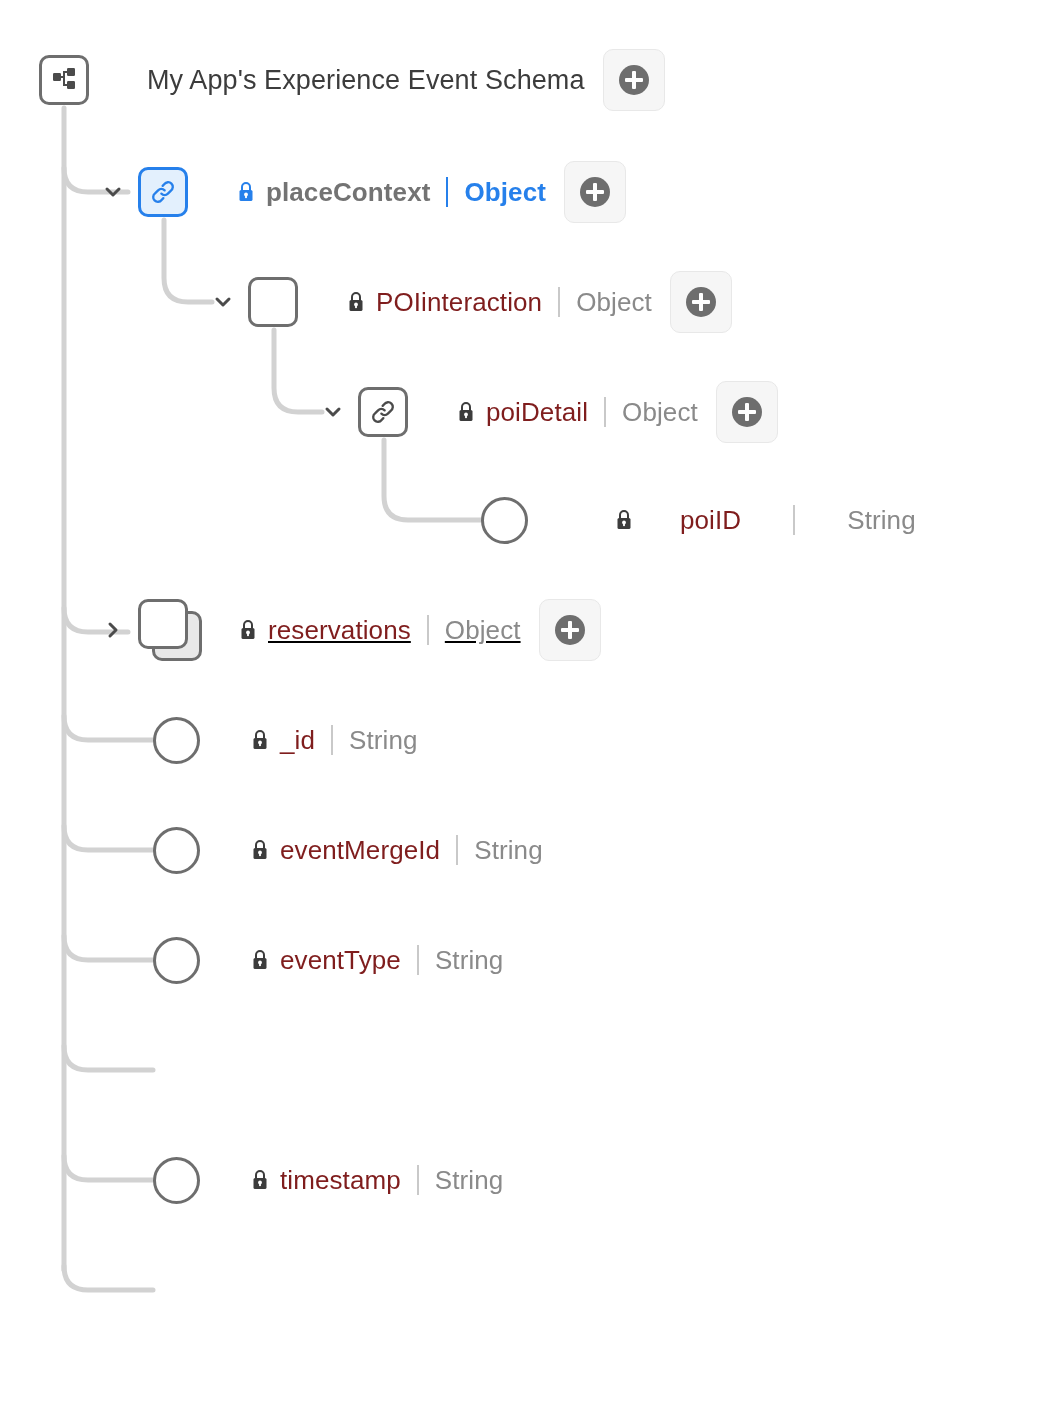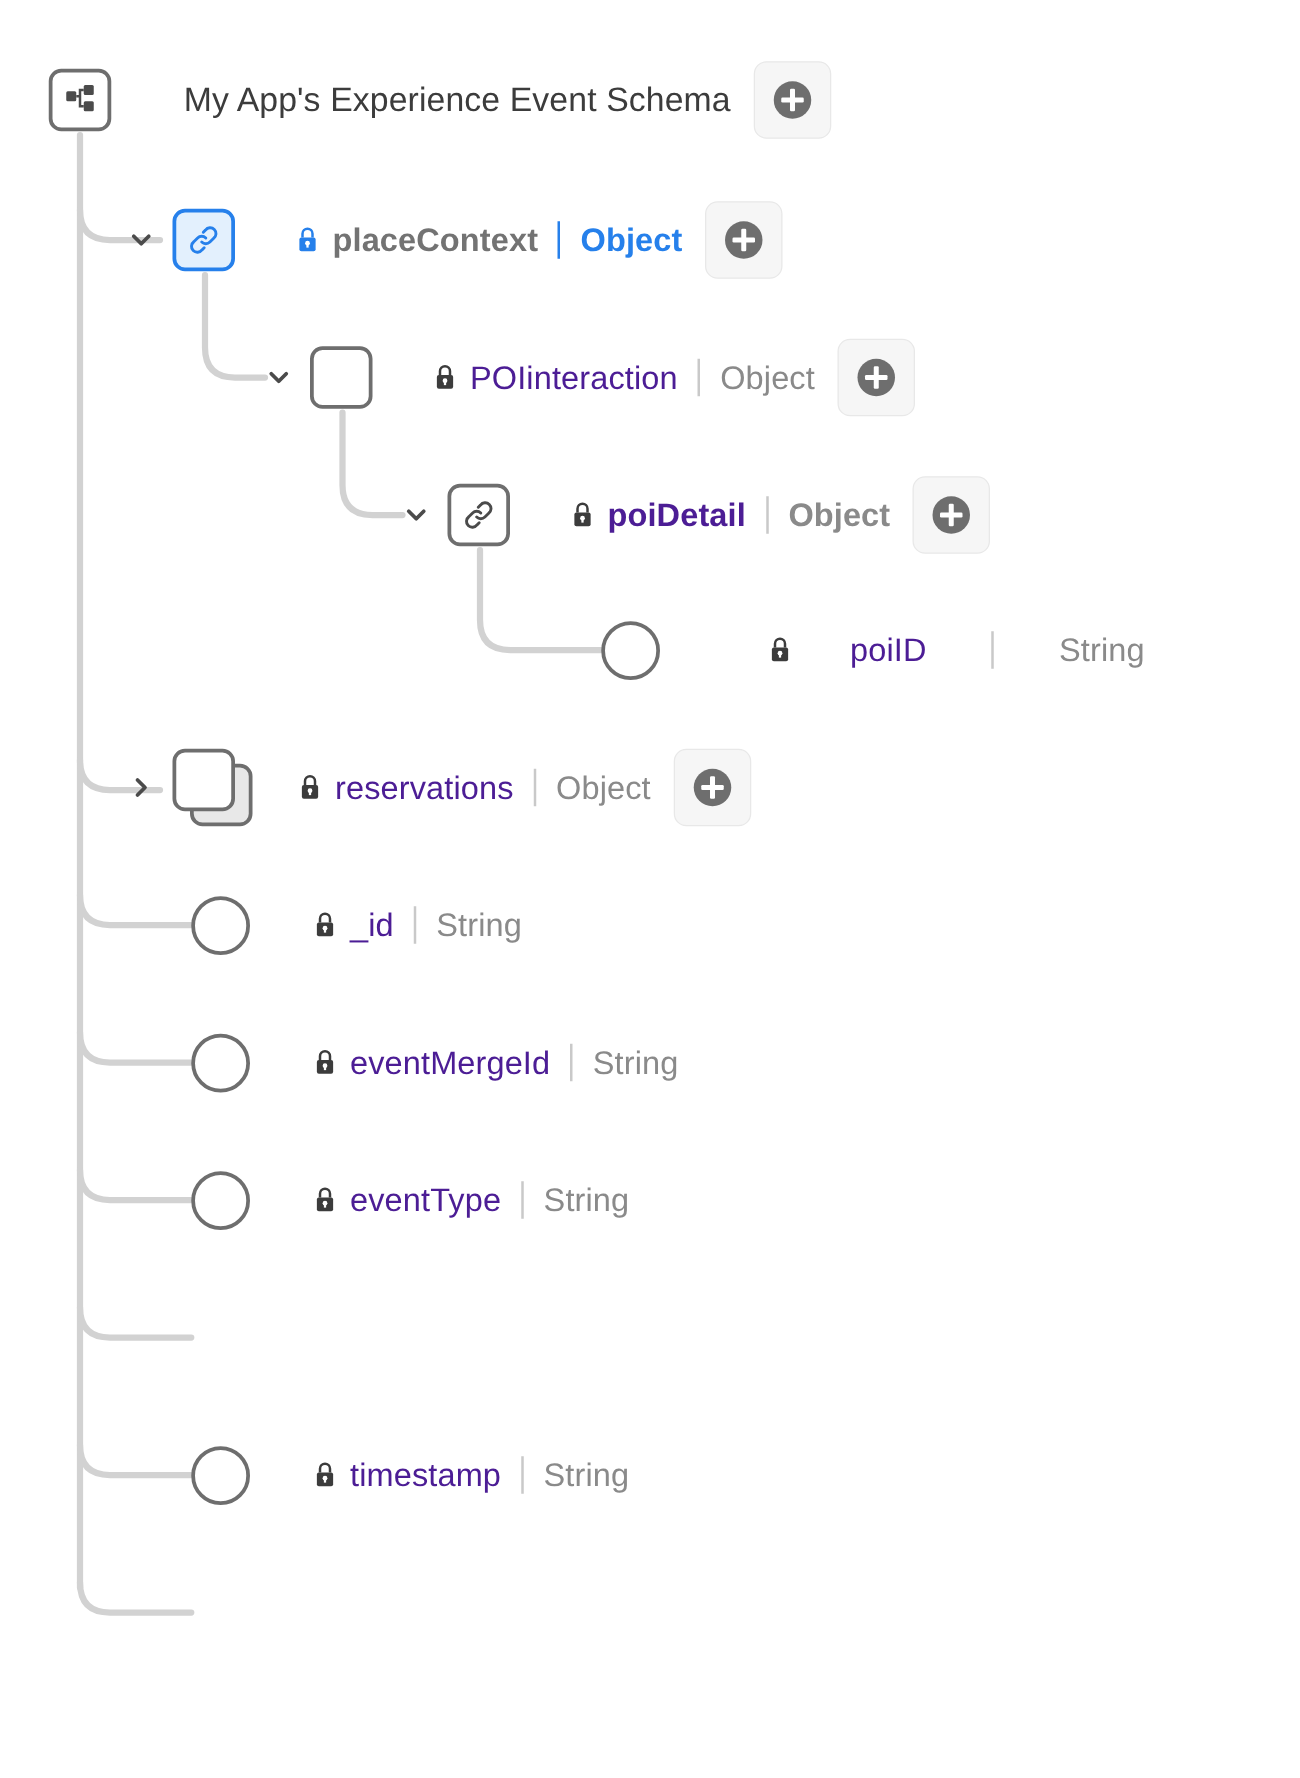--- a/index.html
+++ b/index.html
@@ -114,21 +114,21 @@
     flex: none;
     display: inline-flex;
     align-items: center;
     justify-content: center;
     width: 20px;
     height: 24px;
   }
   .lock-icon svg { display: block; }
   .node-name {
     font-size: 26px;
-    color: #4c1d95;
+    color: #7f1d1d;
     letter-spacing: 0.1px;
     margin-left: 10px;
   }
   .sep {
     display: inline-block;
     width: 2px;
     height: 30px;
     background: #C9C9C9;
     margin: 0 16px;
     flex: none;
@@ -271,21 +271,21 @@
     <span class="node-type">Object</span>
     <span class="plus-btn">
       <svg width="34" height="34" viewBox="0 0 34 34">
         <circle cx="17" cy="17" r="15" fill="#6E6E6E"></circle>
         <rect x="15" y="8" width="4" height="18" rx="1" fill="#ffffff"></rect>
         <rect x="8" y="15" width="18" height="4" rx="1" fill="#ffffff"></rect>
       </svg>
     </span>
   </div>
 
-  <div class="node-row" style="left:320px; top:384px;font-weight:bold;">
+  <div class="node-row" style="left:320px; top:384px;">
     <span class="chevron">
       <svg width="22" height="22" viewBox="0 0 22 22">
         <path d="M5,8 L11,14 L17,8" fill="none" stroke="#4B4B4B" stroke-width="3" stroke-linecap="round" stroke-linejoin="round"></path>
       </svg>
     </span>
     <span class="glyph glyph-square" style="margin-left:12px;">
       <svg width="28" height="28" viewBox="0 0 24 24">
         <path d="M10.6 13.4a4 4 0 0 0 5.6 0l2.6-2.6a4 4 0 1 0-5.6-5.6l-1.5 1.5" fill="none" stroke="#4B4B4B" stroke-width="2" stroke-linecap="round"></path>
         <path d="M13.4 10.6a4 4 0 0 0-5.6 0l-2.6 2.6a4 4 0 1 0 5.6 5.6l1.5-1.5" fill="none" stroke="#4B4B4B" stroke-width="2" stroke-linecap="round"></path>
       </svg>
@@ -318,21 +318,21 @@
         <rect x="2.5" y="9" width="13" height="11" rx="1.6" fill="#3C3C3C"></rect>
         <circle cx="9" cy="13.5" r="1.9" fill="#ffffff"></circle>
         <rect x="8.1" y="13.5" width="1.8" height="3.6" fill="#ffffff"></rect>
       </svg>
     </span>
     <span class="node-name">poiID</span>
     <span class="sep"></span>
     <span class="node-type">String</span>
   </div>
 
-  <div class="node-row" style="left:100px; top:602px;">
+  <div class="node-row" style="left:100px; top:602px;text-decoration:underline;">
     <span class="chevron">
       <svg width="22" height="22" viewBox="0 0 22 22">
         <path d="M8,5 L14,11 L8,17" fill="none" stroke="#4B4B4B" stroke-width="3" stroke-linecap="round" stroke-linejoin="round"></path>
       </svg>
     </span>
     <span class="glyph glyph-stack" style="margin-left:12px;">
       <span class="back"></span>
       <span class="front"></span>
     </span>
     <span class="lock-icon" style="margin-left:34px;">

